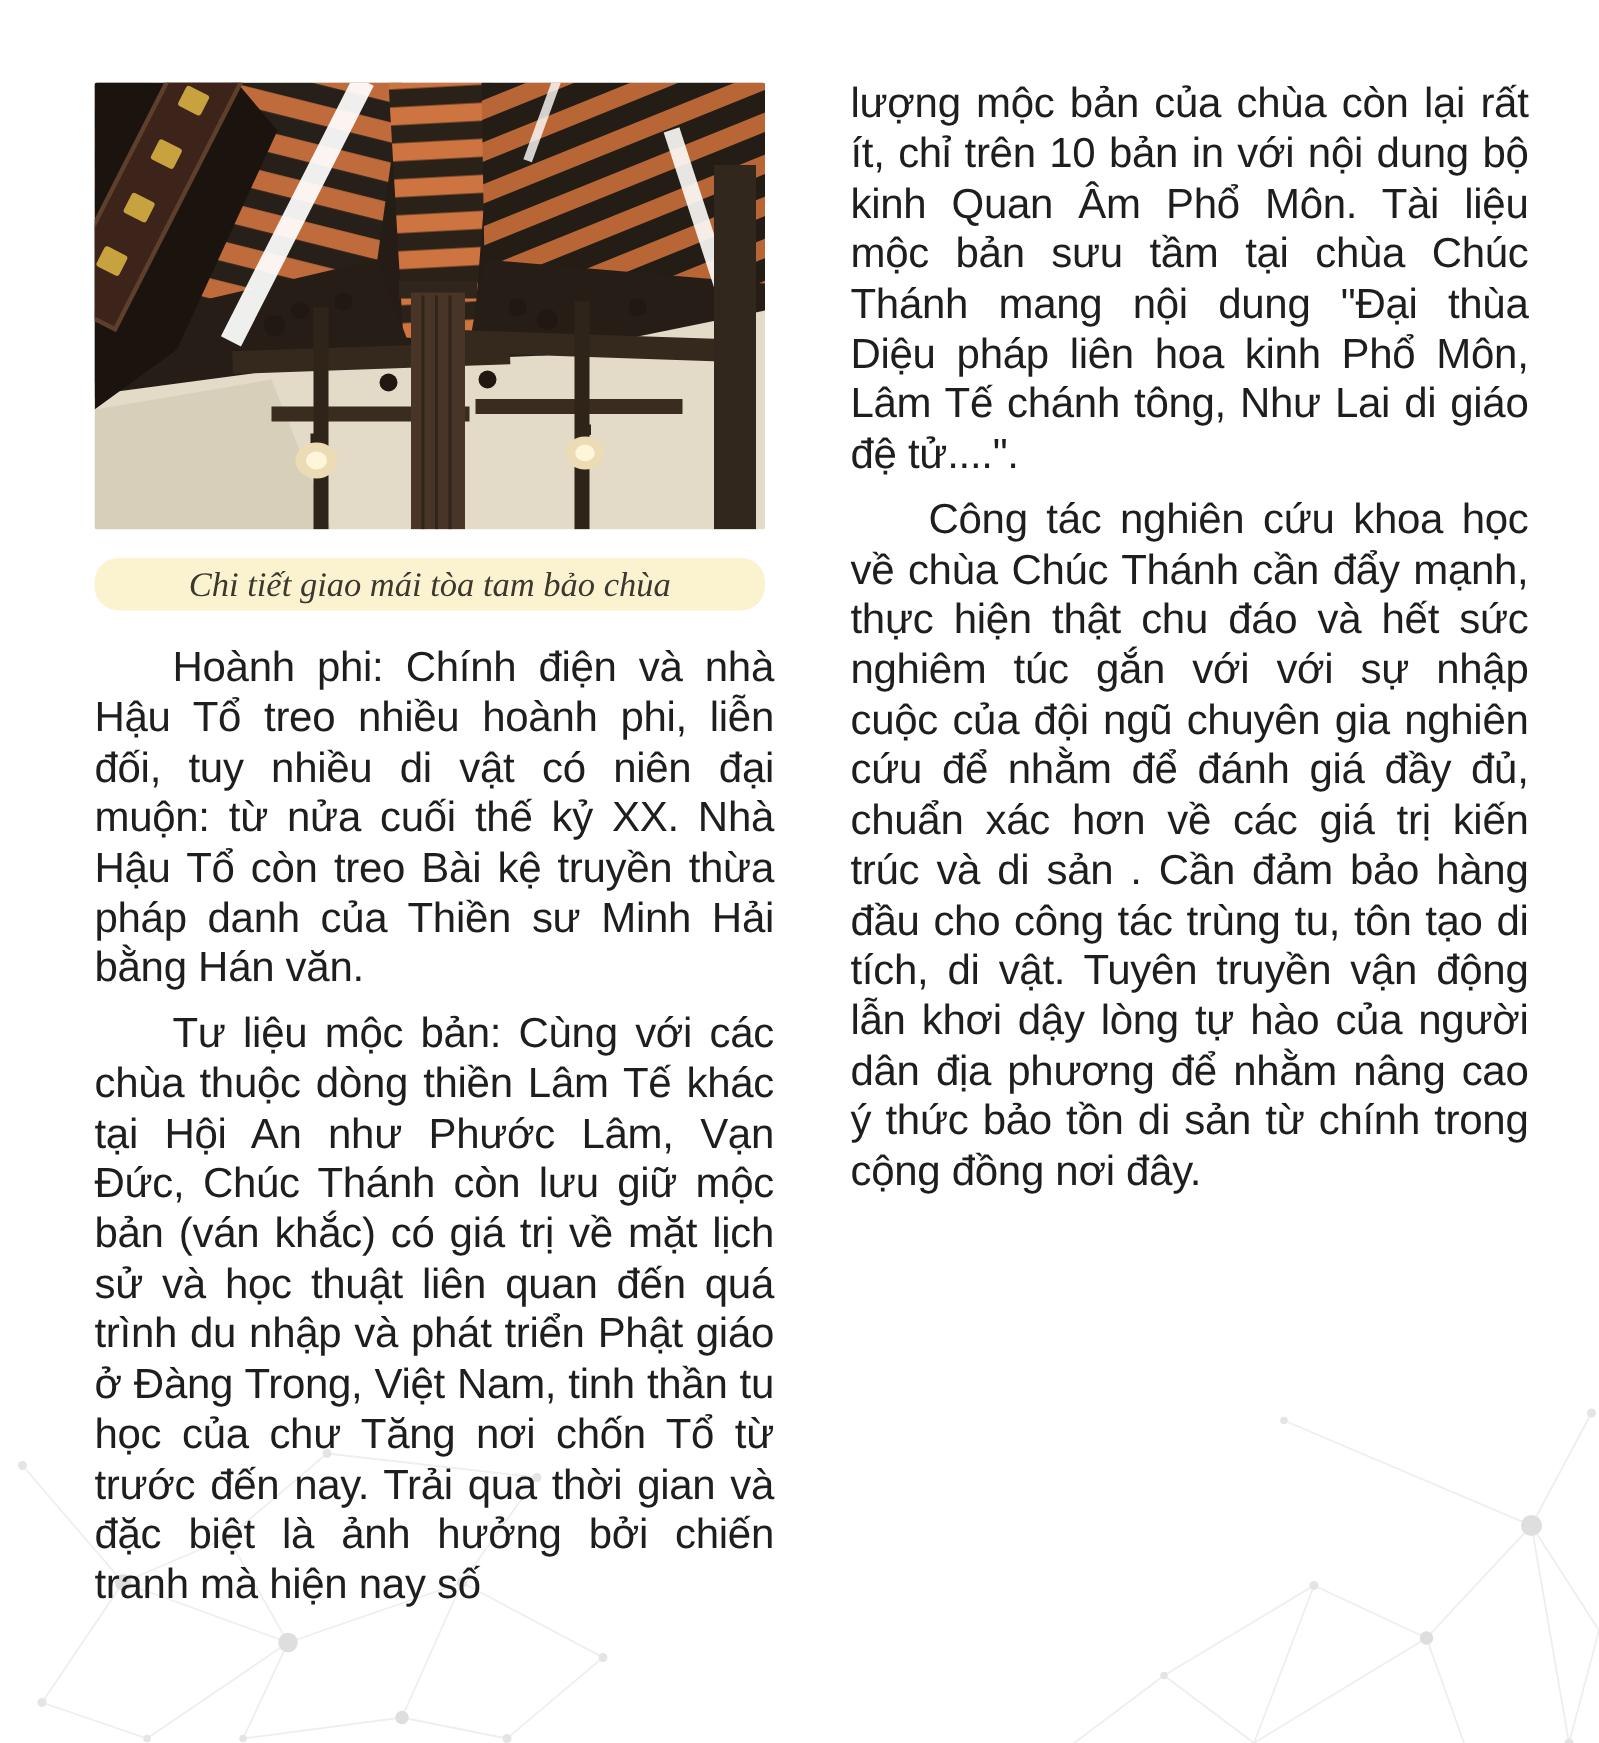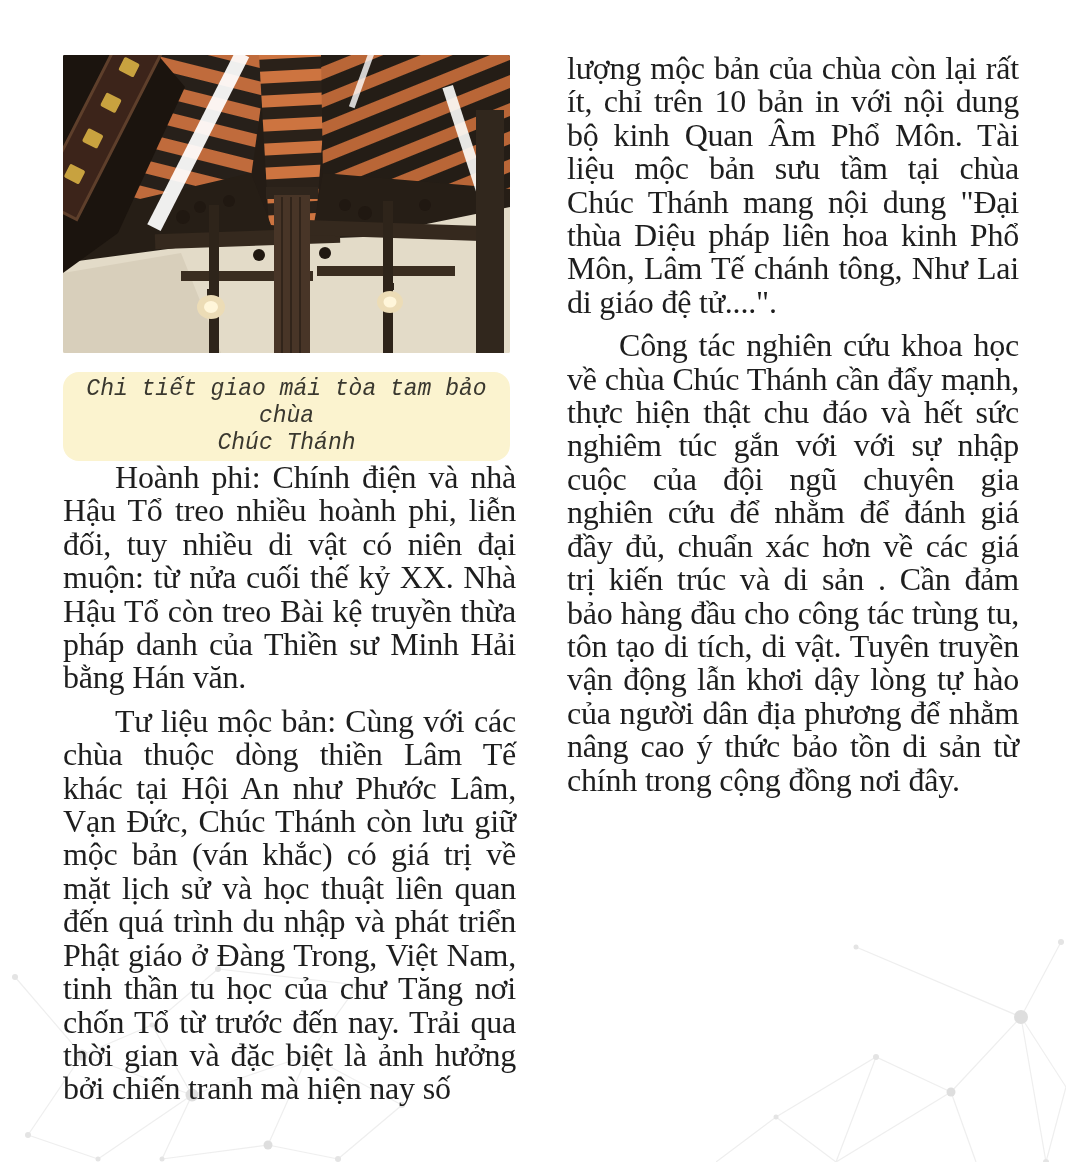--- a/index.html
+++ b/index.html
@@ -11,31 +11,31 @@
   .col{position:absolute;z-index:2}
   .col-left{left:63px;top:55px;width:453px}
   .col-right{left:567px;top:52px;width:452px}
 
   .photo{margin:0;width:447px;height:298px;overflow:hidden;border-radius:2px}
   .photo svg{display:block}
 
   .caption{
     margin:19px 0 0 0;width:447px;box-sizing:border-box;
     background:#FBF3CF;border-radius:16px;padding:4px 12px;
-    text-align:center;font-family:Liberation Mono, monospace;font-style:italic;
+    text-align:center;font-family:Liberation Serif, serif;font-style:italic;
     font-size:23px;line-height:27px;color:#3A382F;
   }
   .caption span{display:block}
 
   .body-par{
     margin:0 0 10px 0;
-    font-size:32px;line-height:33.4px;letter-spacing:-0.2px;
-    text-align:justify;text-indent:52px;color:#1E1E1E;font-family:Liberation Serif, serif;
+    font-size:28px;line-height:33.4px;letter-spacing:-0.2px;
+    text-align:justify;text-indent:52px;color:#1E1E1E;
   }
-  .col-left .body-par:first-of-type{}
+  .col-left .body-par:first-of-type{margin-top:21px}
   .no-indent{text-indent:0}
 
   .mesh{position:absolute;z-index:1;pointer-events:none}
   .mesh-left{left:0;bottom:0}
   .mesh-right{right:0;bottom:0}
 </style>
 </head>
 <body>
 
 <svg class="mesh mesh-left" width="430" height="235" viewBox="0 0 430 235">
@@ -162,21 +162,20 @@
         <line x1="327" y1="188" x2="327" y2="232" stroke="#2E241A" stroke-width="2"></line>
         <rect x="323" y="228" width="8" height="7" fill="#2E241A"></rect>
         <ellipse cx="327" cy="247" rx="13" ry="11" fill="#ECDCB6"></ellipse>
         <ellipse cx="327" cy="247" rx="6.5" ry="5.5" fill="#FFF6DA"></ellipse>
       </g>
     </svg>
   </figure>
 
   <div class="caption">
     <span>Chi tiết giao mái tòa tam bảo chùa</span>
-    <span>Chúc Thánh</span>
   </div>
 
   <p class="body-par">Hoành phi: Chính điện và nhà Hậu Tổ treo nhiều hoành phi,  liễn đối, tuy nhiều di vật có niên đại muộn: từ nửa cuối thế kỷ XX. Nhà Hậu Tổ còn treo Bài kệ truyền thừa pháp danh của Thiền sư Minh Hải bằng Hán văn.</p>
   <p class="body-par">Tư liệu mộc bản: Cùng với các chùa thuộc dòng thiền Lâm Tế khác tại Hội An như Phước Lâm, Vạn Đức, Chúc Thánh còn lưu giữ mộc bản (ván khắc) có giá trị về mặt lịch sử và học thuật liên quan đến quá trình du nhập và phát triển Phật giáo ở Đàng Trong, Việt Nam, tinh thần tu học của chư Tăng nơi chốn Tổ từ trước đến nay. Trải qua thời gian và đặc biệt là ảnh hưởng bởi chiến tranh mà hiện nay số</p>
 </div>
 
 <div class="col col-right">
   <p class="body-par no-indent">lượng mộc bản của chùa còn lại rất ít, chỉ trên 10 bản in với nội dung bộ kinh Quan Âm Phổ Môn. Tài liệu mộc bản sưu tầm tại chùa Chúc Thánh mang nội dung "Đại thùa Diệu pháp liên hoa kinh Phổ Môn, Lâm Tế chánh tông, Như Lai di giáo đệ tử....".</p>
   <p class="body-par">Công tác nghiên cứu khoa học về chùa Chúc Thánh cần đẩy mạnh, thực hiện thật chu đáo và hết sức nghiêm túc gắn với với sự nhập cuộc của đội ngũ chuyên gia nghiên cứu để nhằm để đánh giá đầy đủ, chuẩn xác hơn về các giá trị kiến trúc và di sản . Cần đảm bảo hàng đầu cho công tác trùng tu, tôn tạo di tích, di vật. Tuyên truyền vận động lẫn khơi dậy lòng tự hào của người dân địa phương để nhằm nâng cao ý thức bảo tồn di sản từ chính trong cộng đồng nơi đây.</p>
 </div>

